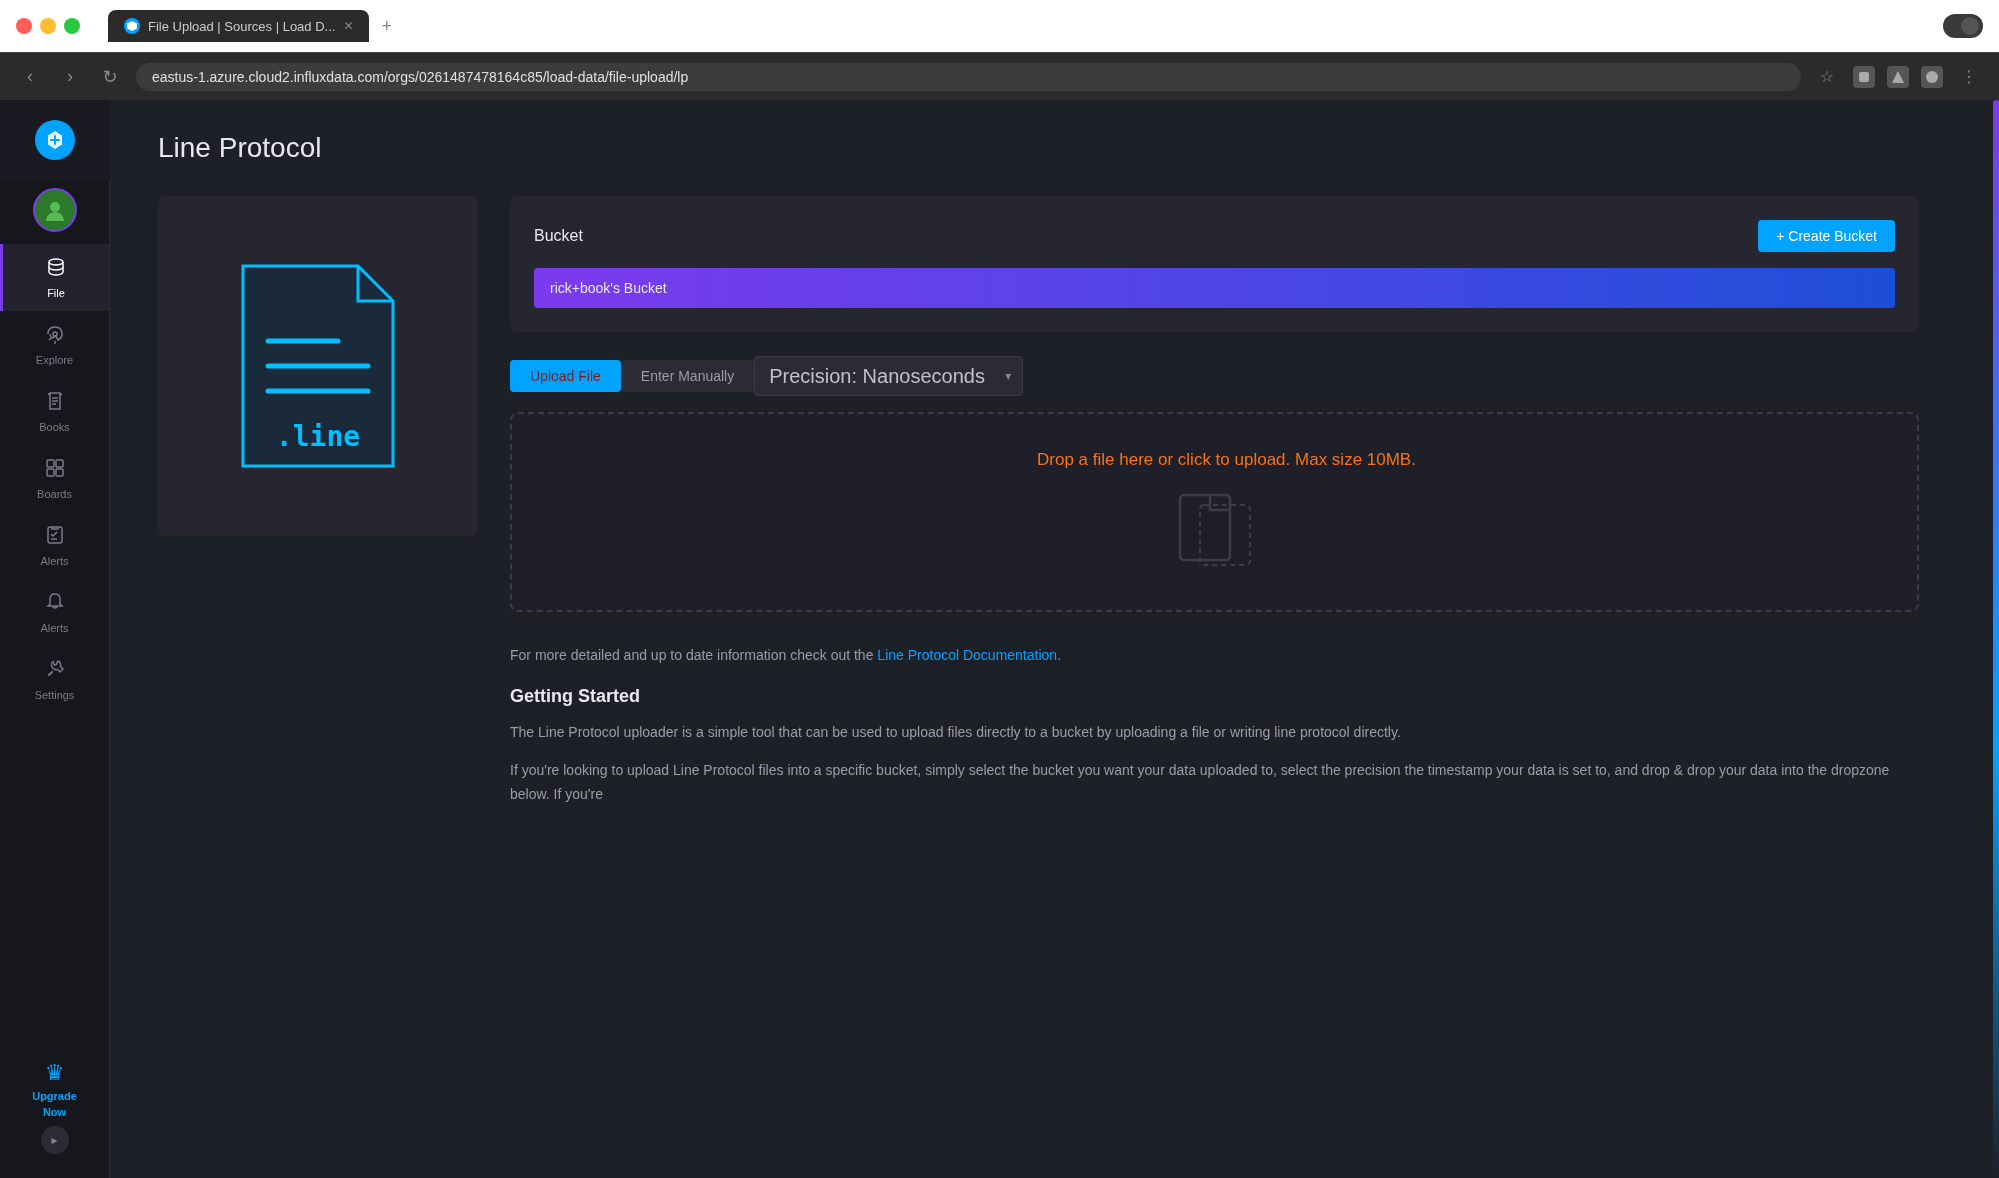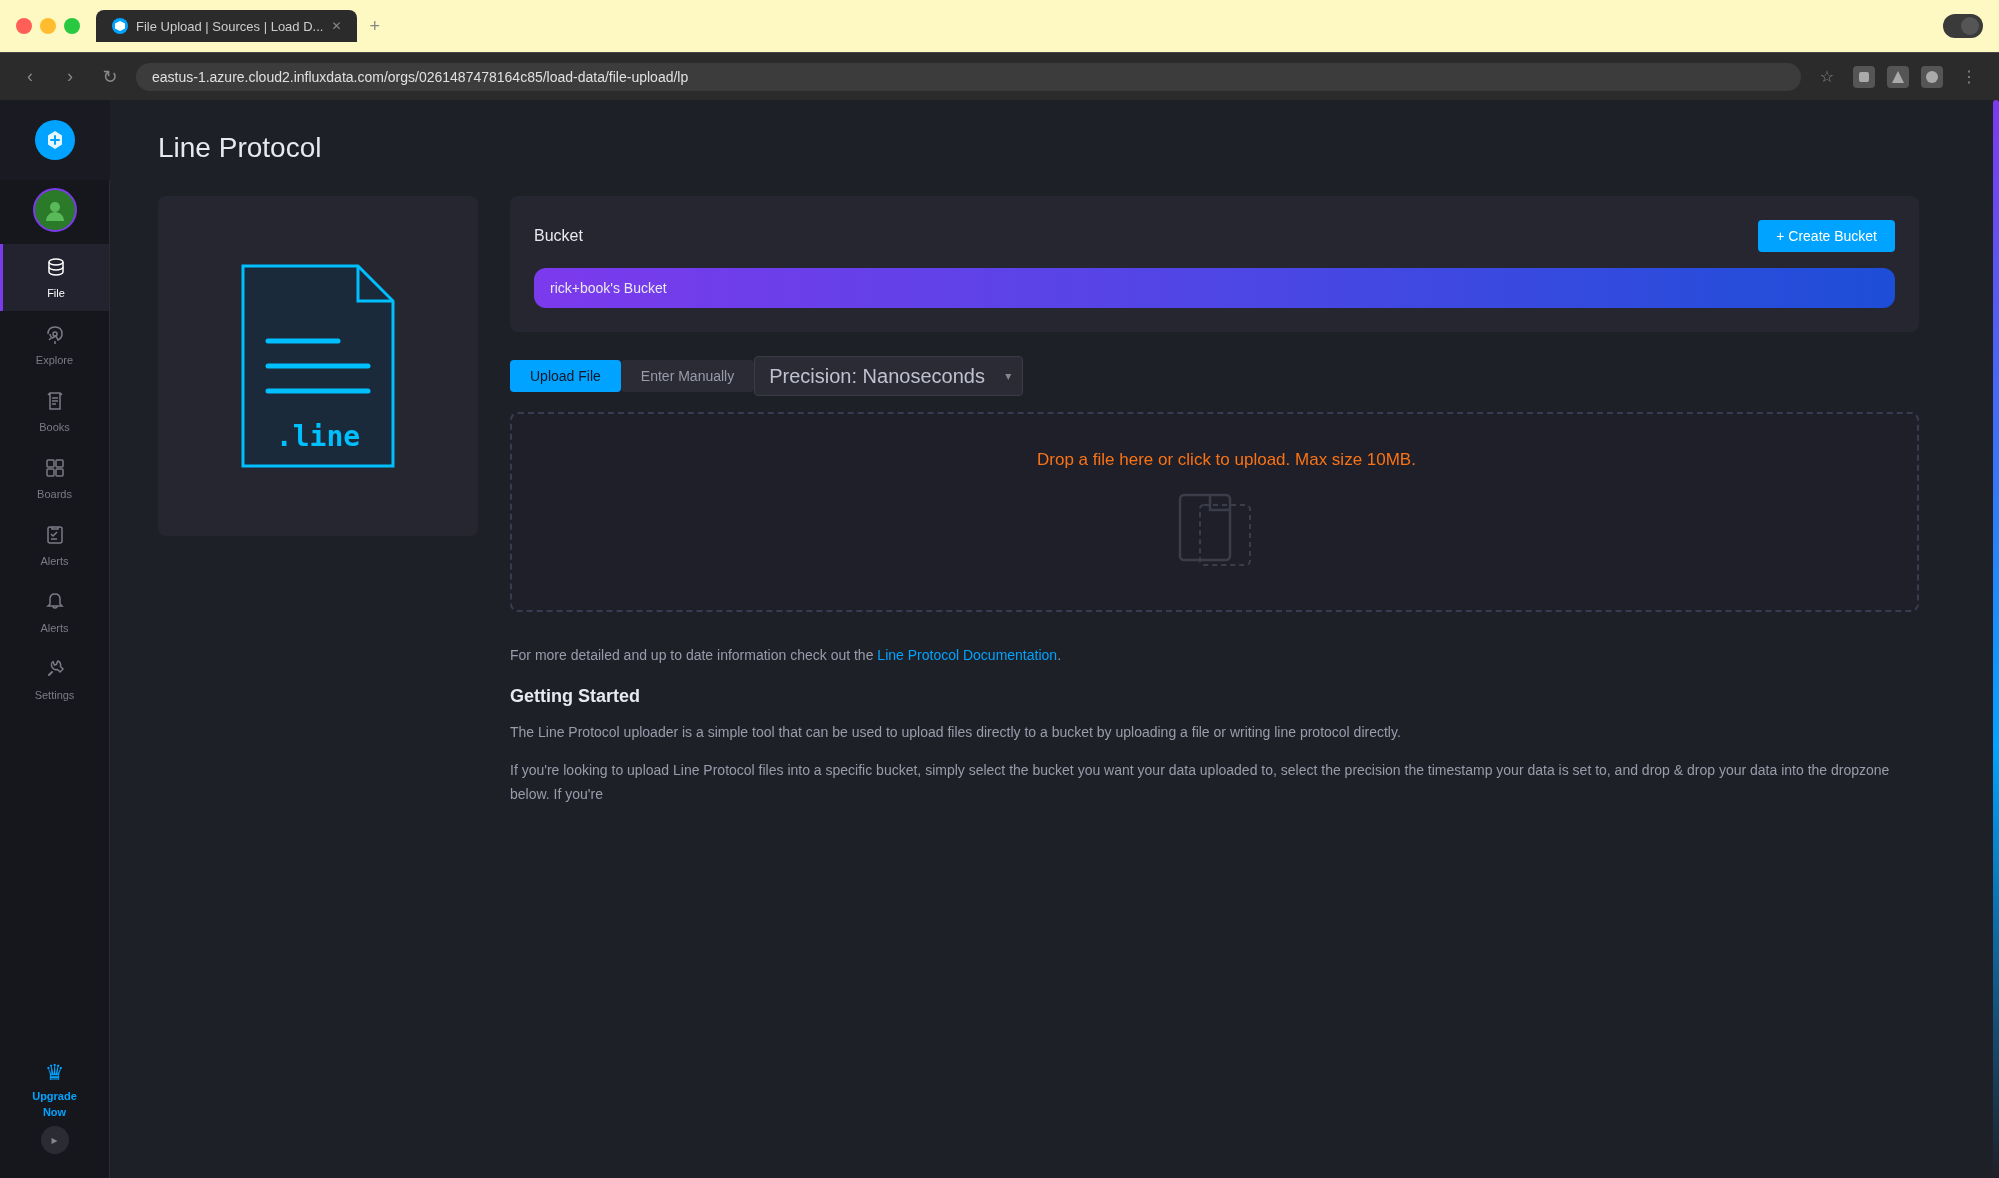--- a/index.html
+++ b/index.html
@@ -13,26 +13,26 @@
       overflow: hidden;
     }
 
     
     .browser-chrome {
       background: #2b2b2b;
       width: 100%;
       flex-shrink: 0;
     }
     .title-bar {
-      background: #fef9c3;
+      background: #ffffff;
       height: 52px;
       display: flex;
       align-items: center;
       padding: 0 16px;
-      gap: 8px;
+      gap: 20px;
     }
     .traffic-lights {
       display: flex;
       gap: 8px;
       margin-right: 8px;
     }
     .traffic-light {
       width: 16px;
       height: 16px;
       border-radius: 50%;
@@ -370,21 +370,21 @@
       font-size: 14px;
       cursor: pointer;
       display: flex;
       align-items: center;
       gap: 6px;
       font-weight: 500;
     }
 
     .bucket-item {
       background: linear-gradient(90deg, #7c3aed 0%, #4f46e5 50%, #1d4ed8 100%);
-      border-radius: 12px;
+      border-radius: 4px;
       padding: 12px 16px;
       color: #e8e9f0;
       font-size: 14px;
       font-weight: 500;
       cursor: pointer;
     }
 
     
     .upload-section {
       display: flex;
@@ -399,21 +399,21 @@
     .upload-tab {
       padding: 8px 20px;
       border: none;
       cursor: pointer;
       font-size: 14px;
       font-weight: 500;
       border-radius: 4px;
     }
     .upload-tab.active {
       background: #00a3ff;
-      color: #0f172a;
+      color: #7f1d1d;
     }
     .upload-tab.inactive {
       background: #2a2b35;
       color: #9a9bab;
     }
     .precision-wrapper {
       position: relative;
       display: flex;
       align-items: center;
     }

